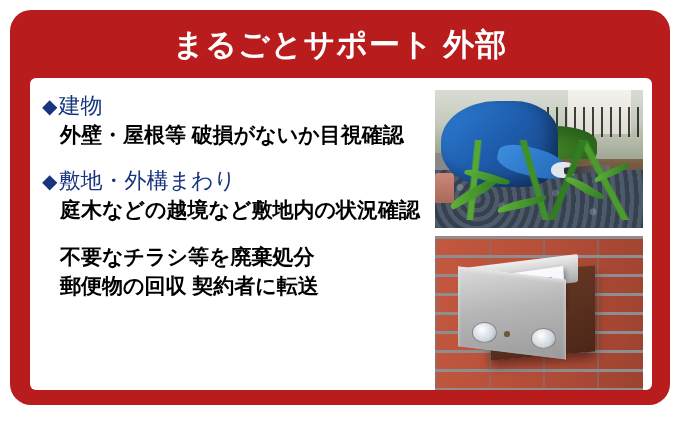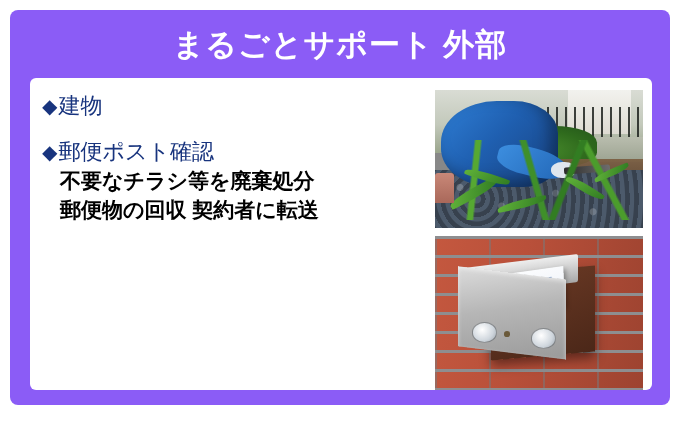--- a/index.html
+++ b/index.html
@@ -21,22 +21,22 @@
     background: #ffffff;
   }
 
   
   .frame {
     position: absolute;
     left: 10px;
     top: 10px;
     width: 660px;
     height: 395px;
-    background: #8b5cf6;
-    border-radius: 8px;
+    background: #b91c1c;
+    border-radius: 21px;
     box-sizing: border-box;
   }
 
   .title {
     position: absolute;
     left: 0;
     top: 14px;
     width: 660px;
     text-align: center;
     color: #ffffff;
@@ -290,29 +290,35 @@
 
     <div class="card">
       <div class="content">
 
         <div class="text-col">
 
           <div class="section s1">
             <div class="sec-head">
               <span class="diamond">◆</span><span>建物</span>
             </div>
+            <div class="sec-lines">
+              <div class="sec-line">外壁・屋根等 破損がないか目視確認</div>
+            </div>
           </div>
 
           <div class="section s2">
+            <div class="sec-head">
+              <span class="diamond">◆</span><span>敷地・外構まわり</span>
+            </div>
+            <div class="sec-lines">
+              <div class="sec-line">庭木などの越境など敷地内の状況確認</div>
+            </div>
           </div>
 
           <div class="section s3">
-            <div class="sec-head">
-              <span class="diamond">◆</span><span>郵便ポスト確認</span>
-            </div>
             <div class="sec-lines">
               <div class="sec-line">不要なチラシ等を廃棄処分</div>
               <div class="sec-line">郵便物の回収 契約者に転送</div>
             </div>
           </div>
 
         </div>
 
         <div class="photo-col">
 

